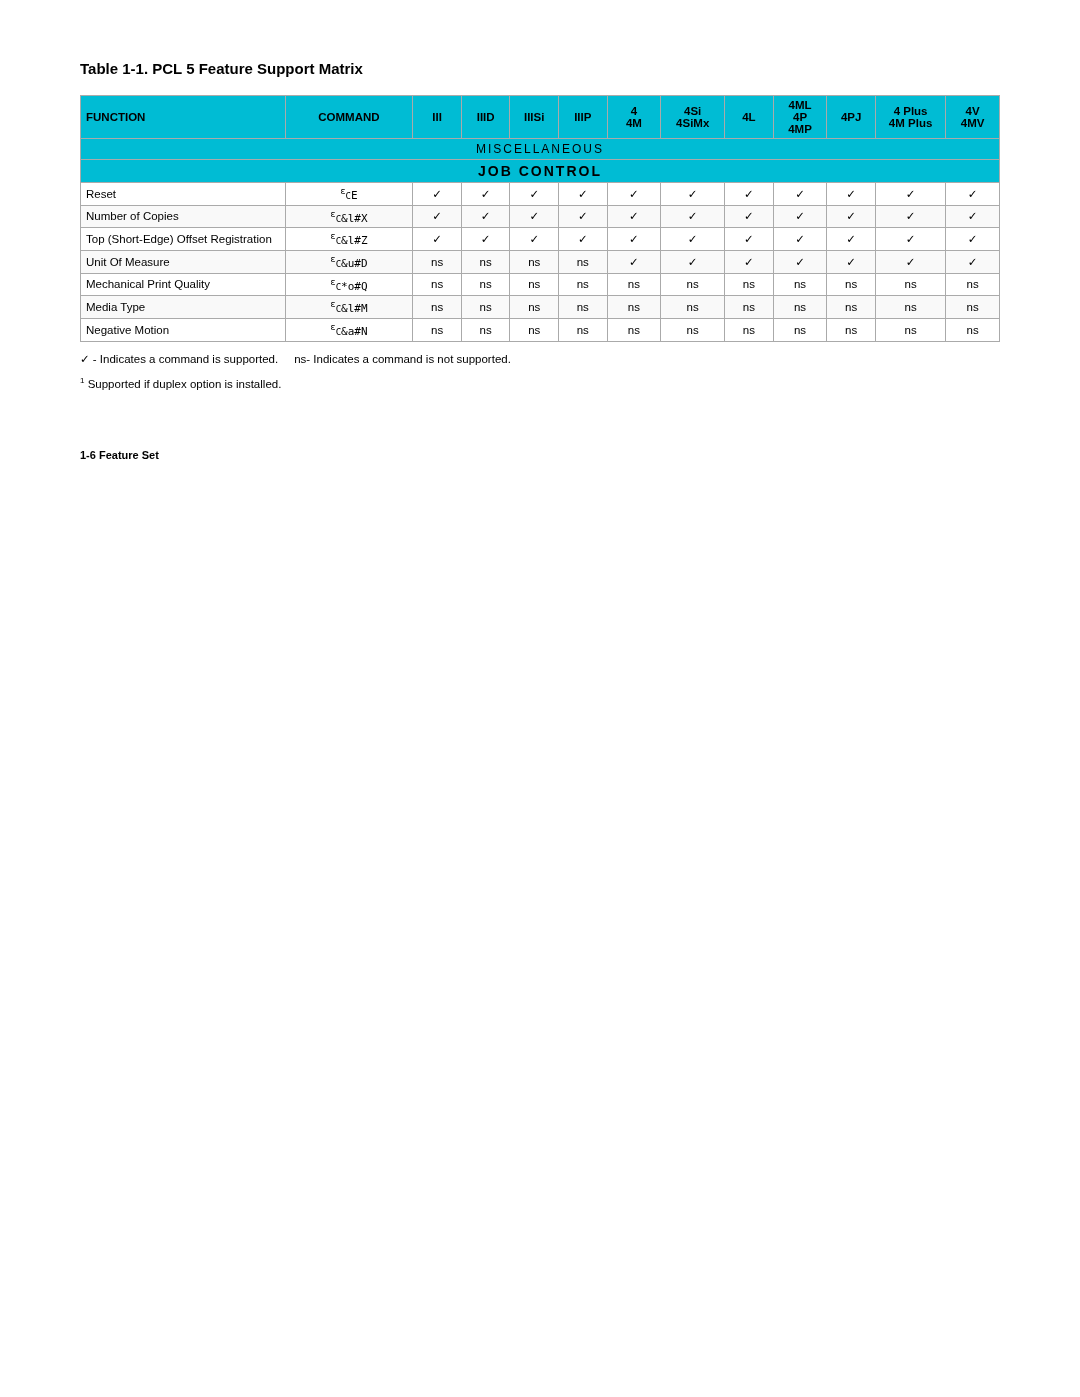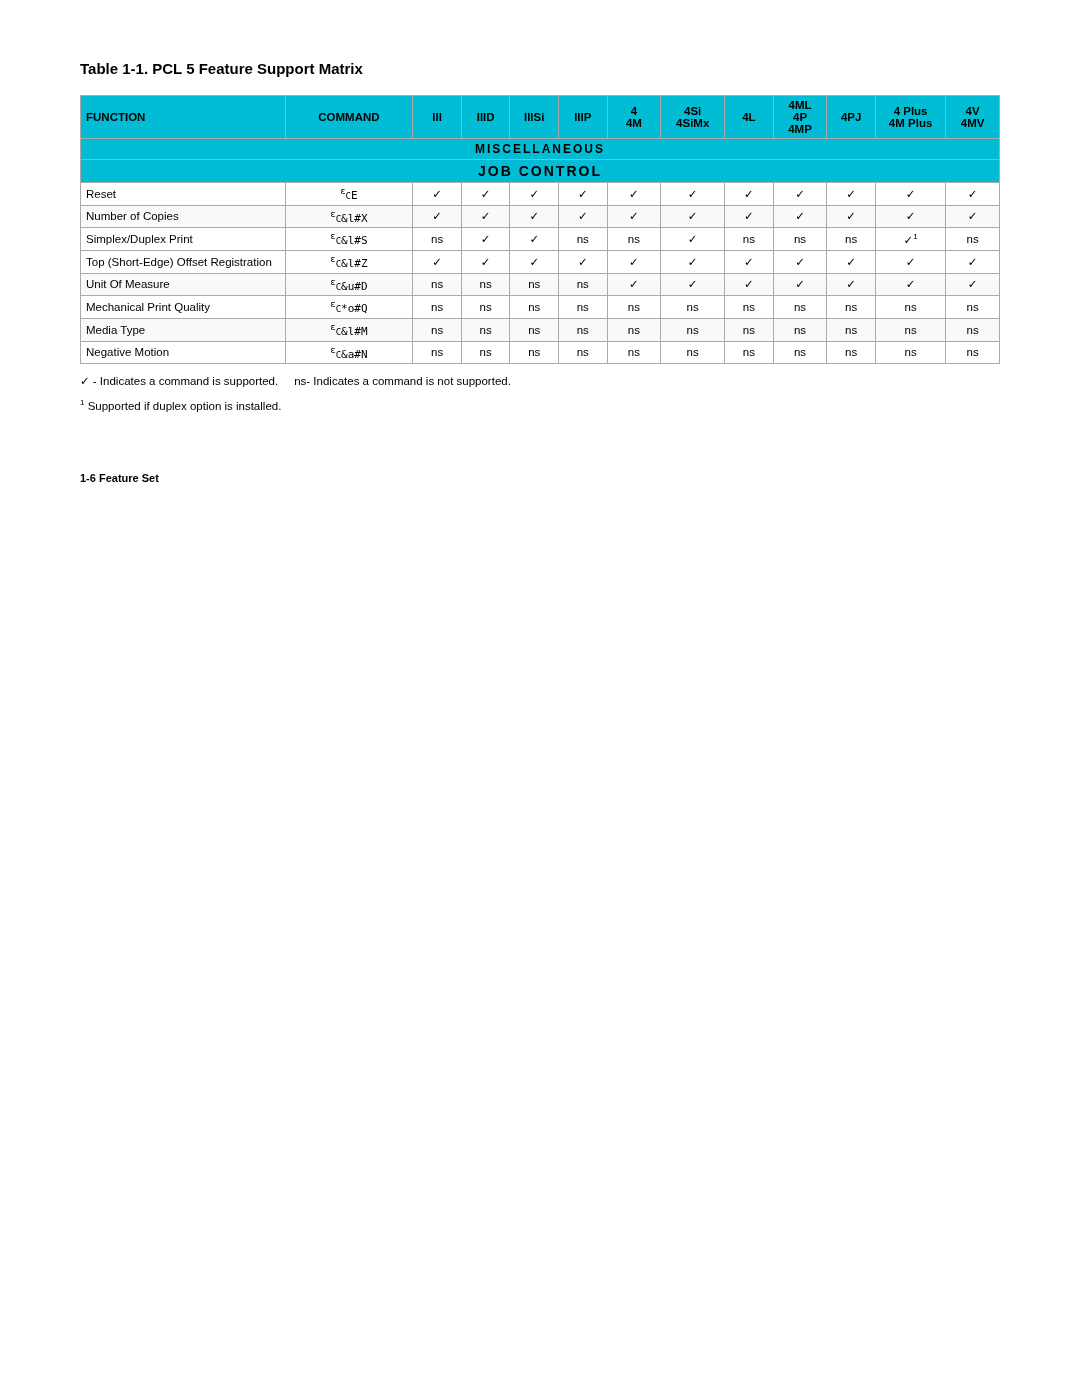--- a/index.html
+++ b/index.html
@@ -96,21 +96,21 @@
         <div>4M Plus</div>
       </th>
       <th style="background:#00bcd4; width:42px;">
         <div>4V</div>
         <div>4MV</div>
       </th>
     </tr>
   </thead>
   <tbody id="table-body">
   <tr class="section-header">
-        <td colspan="13" style="font-weight: bold; text-align: center; background: rgb(0, 188, 212); letter-spacing: 2px; font-size: 12px;">MISCELLANEOUS</td>
+        <td colspan="13" style="font-weight: normal; text-align: center; background: rgb(0, 188, 212); letter-spacing: 2px; font-size: 12px;">MISCELLANEOUS</td>
       </tr>
       <tr class="section-header">
         <td colspan="13" style="font-weight: bold; background: rgb(0, 188, 212); letter-spacing: 2px; font-size: 14px;">JOB CONTROL</td>
       </tr>
       <tr style="background: rgb(255, 255, 255);">
         <td class="func-col">Reset</td>
         <td class="cmd-col"><span style="font-size: 9px; vertical-align: super;">ε</span><span style="font-size: 9px;">C</span>E</td>
         <td>✓</td>
         <td>✓</td>
         <td>✓</td>
@@ -130,35 +130,20 @@
         <td>✓</td>
         <td>✓</td>
         <td>✓</td>
         <td>✓</td>
         <td>✓</td>
         <td>✓</td>
         <td>✓</td>
         <td>✓</td>
         <td>✓</td>
         <td>✓</td>
-      </tr>
-      <tr style="background: rgb(255, 255, 255);">
-        <td class="func-col">Simplex/Duplex Print</td>
-        <td class="cmd-col"><span style="font-size: 9px; vertical-align: super;">ε</span><span style="font-size: 9px;">C</span>&amp;l#S</td>
-        <td style="font-style: normal;">ns</td>
-        <td>✓</td>
-        <td>✓</td>
-        <td style="font-style: normal;">ns</td>
-        <td style="font-style: normal;">ns</td>
-        <td>✓</td>
-        <td style="font-style: normal;">ns</td>
-        <td style="font-style: normal;">ns</td>
-        <td style="font-style: normal;">ns</td>
-        <td>✓<sup>1</sup></td>
-        <td style="font-style: normal;">ns</td>
       </tr>
       <tr style="background: rgb(255, 255, 255);">
         <td class="func-col">Top (Short-Edge) Offset Registration</td>
         <td class="cmd-col"><span style="font-size: 9px; vertical-align: super;">ε</span><span style="font-size: 9px;">C</span>&amp;l#Z</td>
         <td>✓</td>
         <td>✓</td>
         <td>✓</td>
         <td>✓</td>
         <td>✓</td>
         <td>✓</td>

